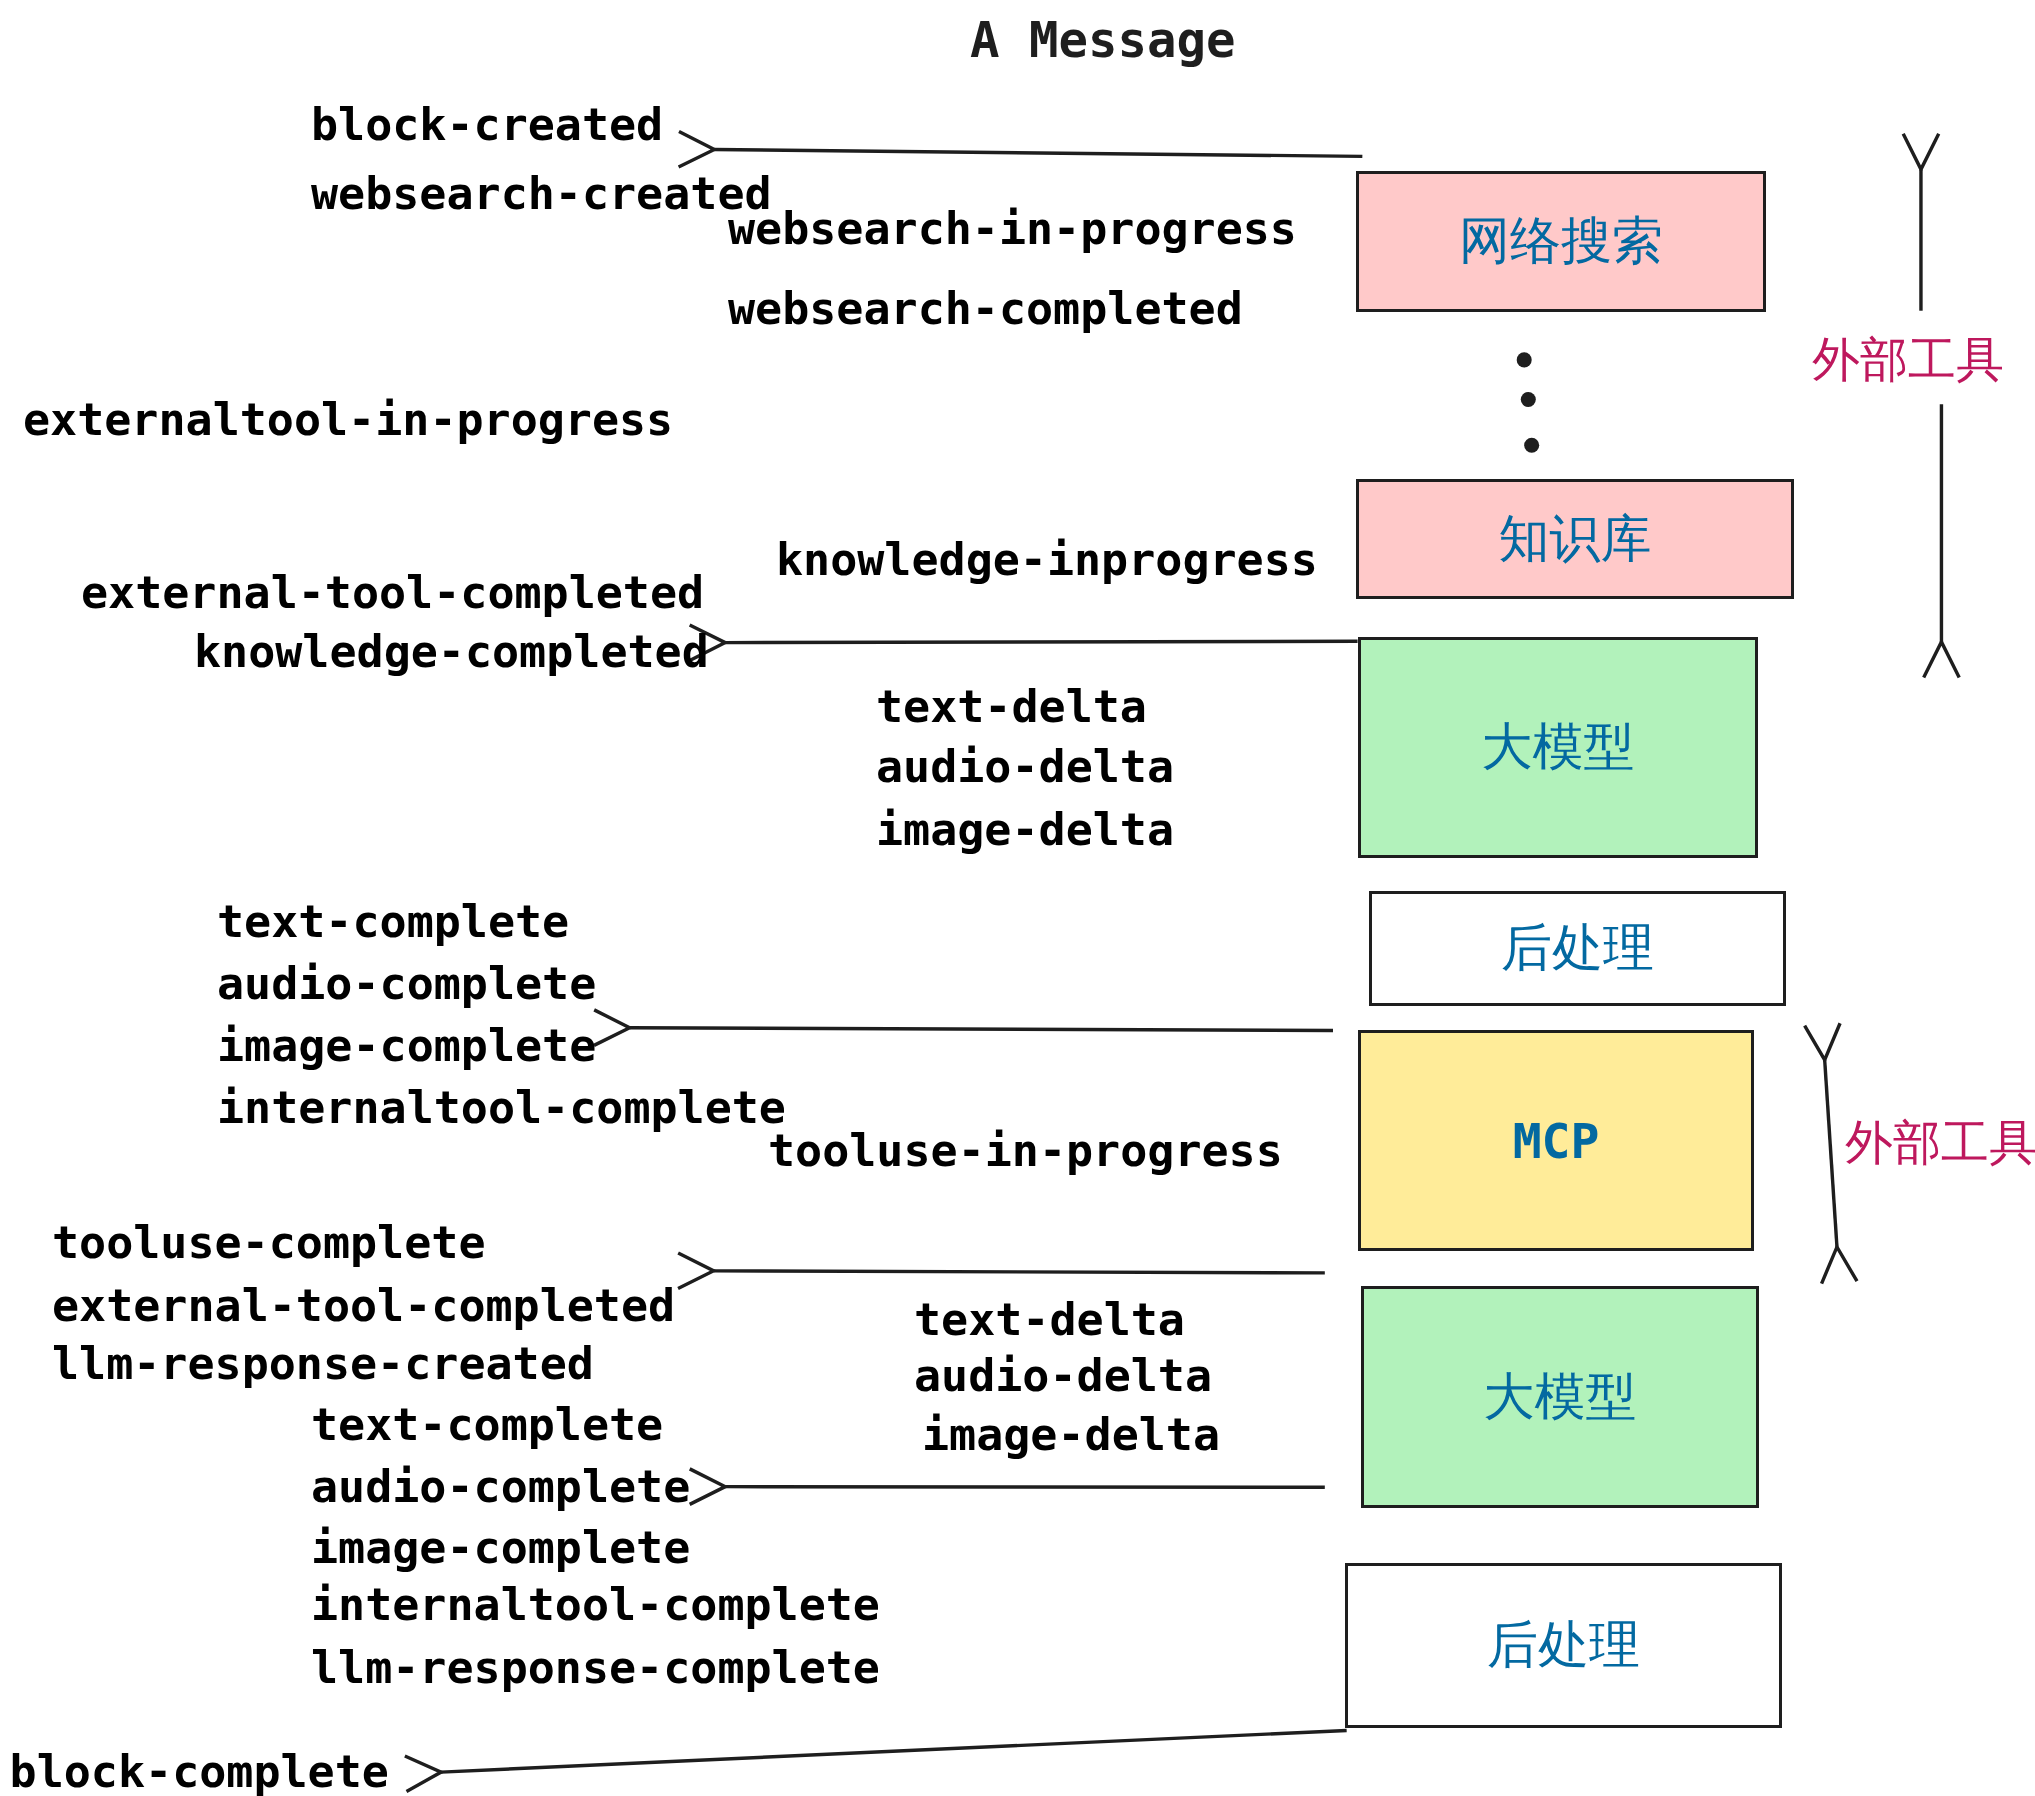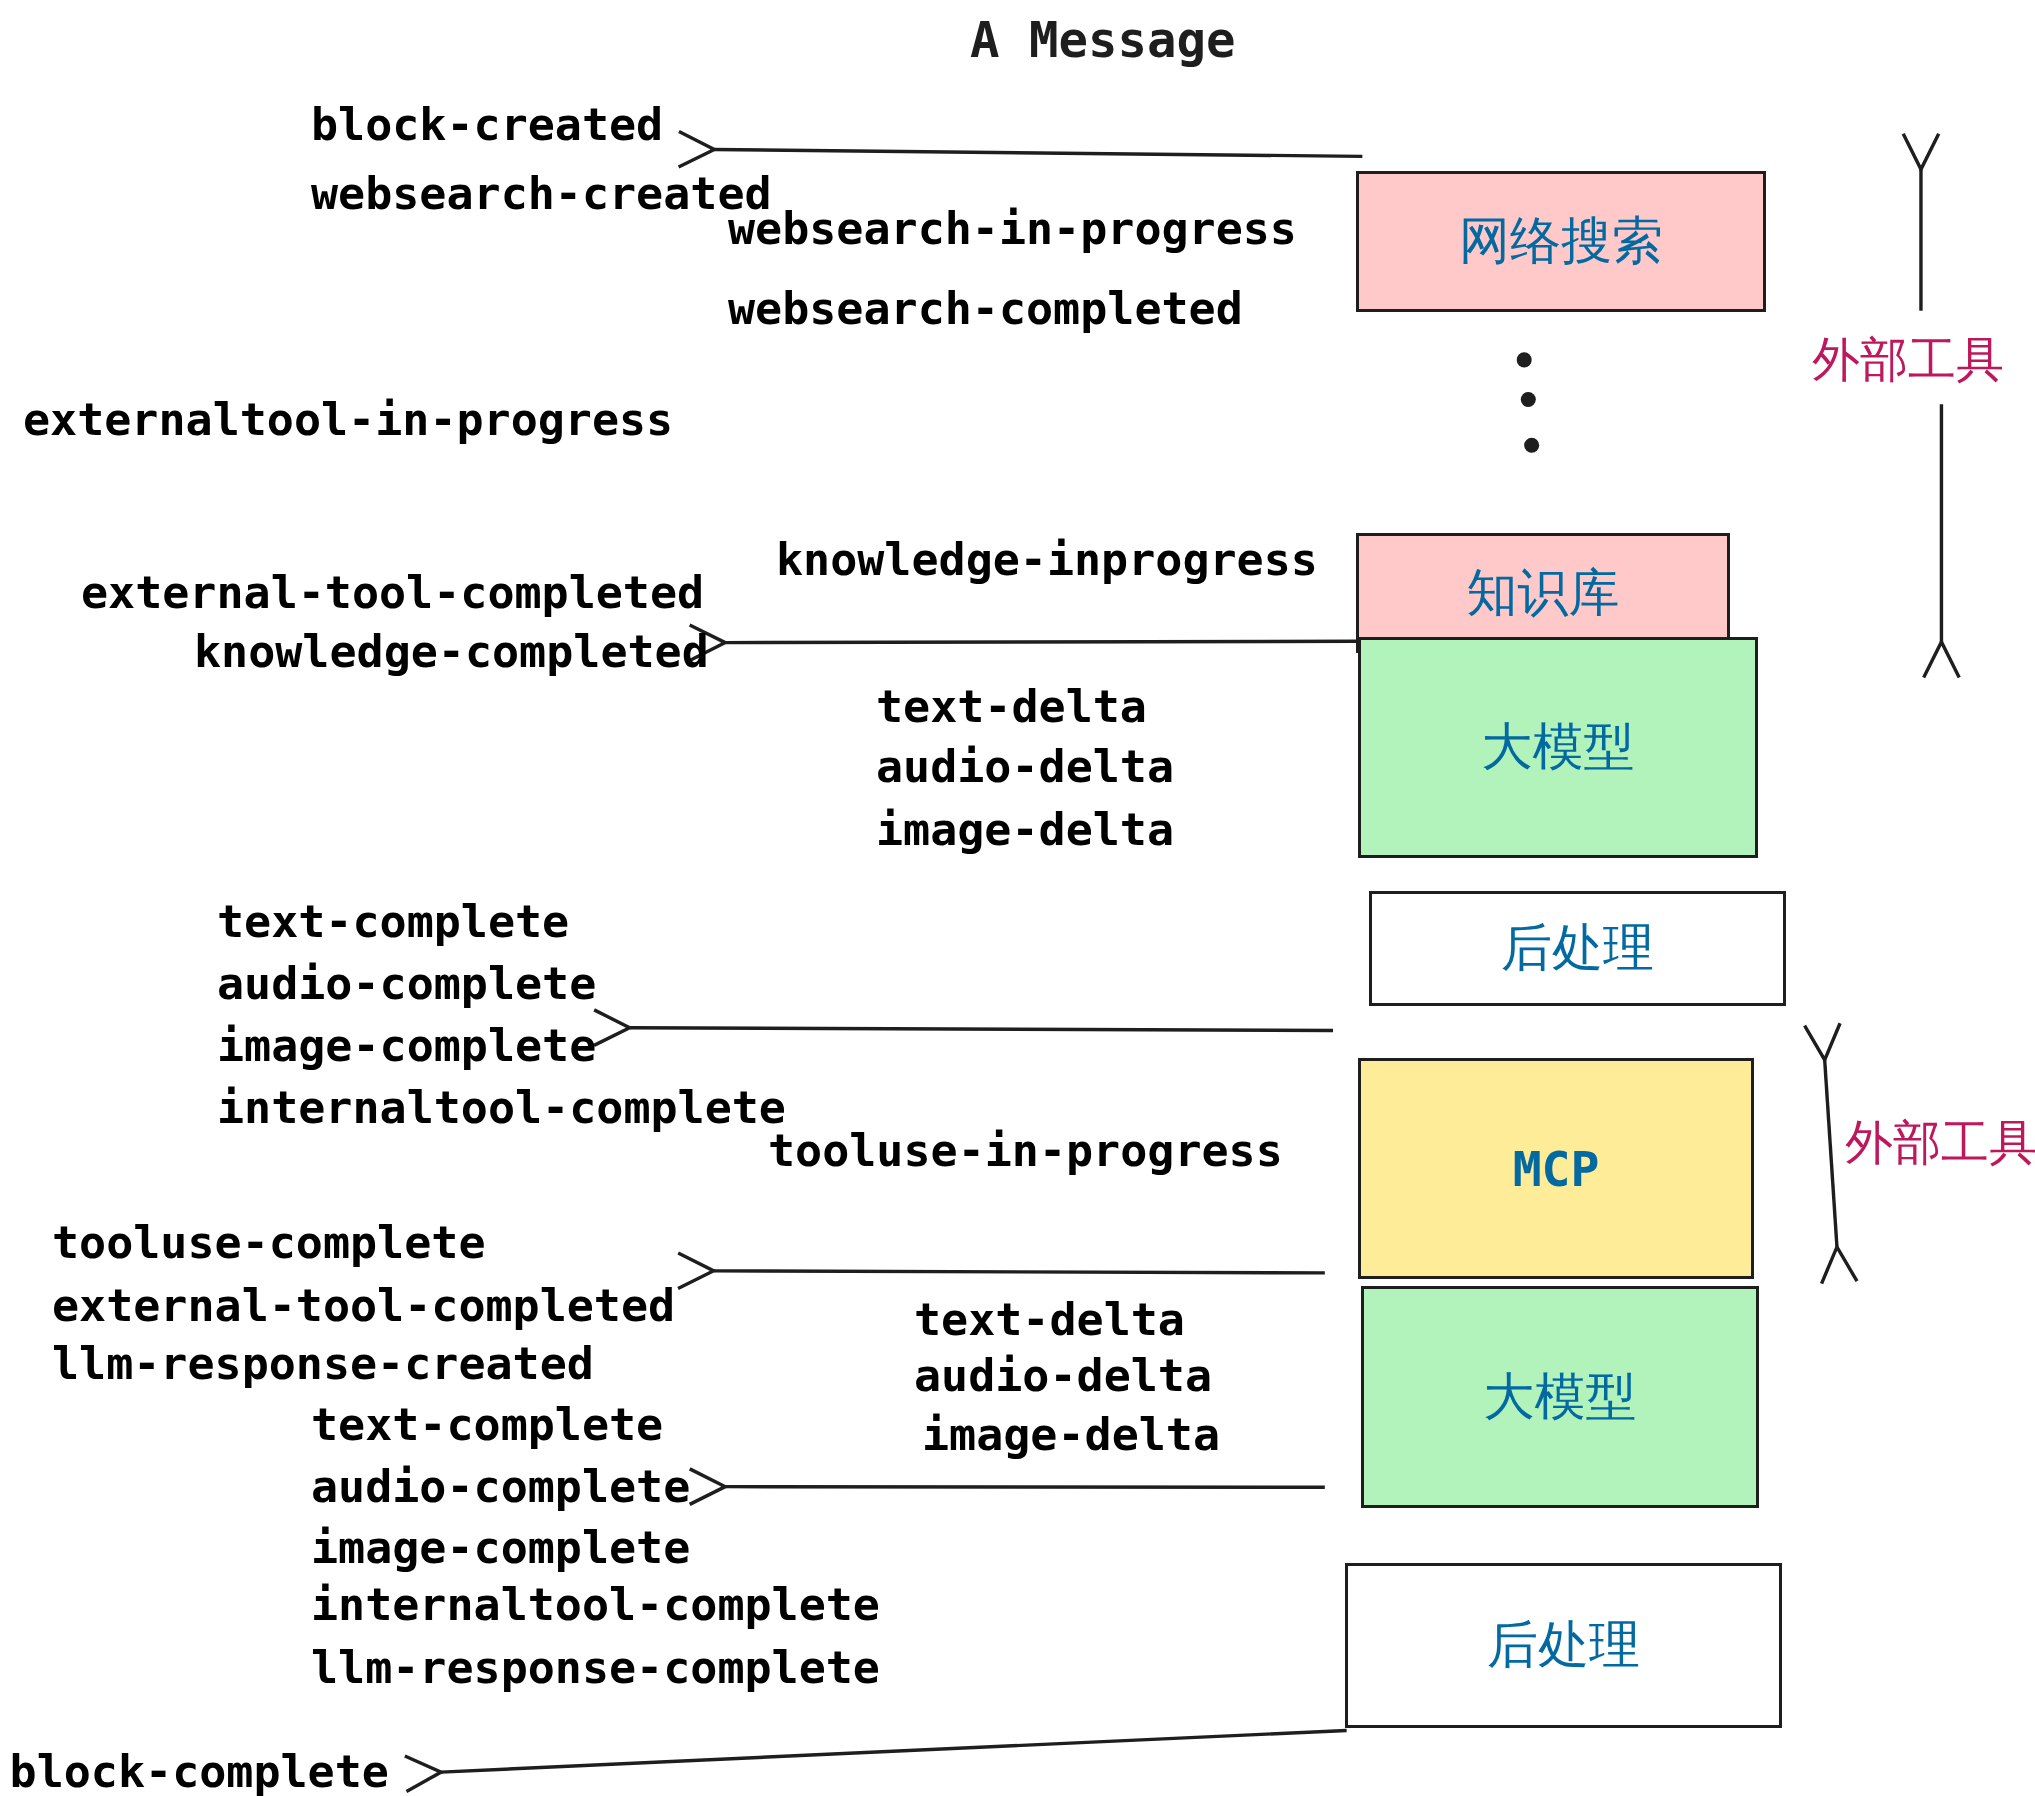--- a/index.html
+++ b/index.html
@@ -14,23 +14,23 @@
   .title{
     position:absolute;left:970px;top:12.3px;font-size:49px;font-weight:bold;
     color:#1e1e1e;font-family:"DejaVu Sans Mono",monospace;white-space:nowrap;
   }
   .box{
     position:absolute;border:3.4px solid #1e1e1e;display:flex;
     align-items:center;justify-content:center;box-sizing:border-box;
     font-family:"Liberation Sans","DejaVu Sans",sans-serif;
     font-size:51px;color:#0369a1;white-space:nowrap;
   }
-  .box.mono{font-family:"DejaVu Sans Mono",monospace;font-size:48px;font-weight:bold;margin-top:28px;}
+  .box.mono{font-family:"DejaVu Sans Mono",monospace;font-size:48px;font-weight:bold;}
   .box-websearch{left:1356px;top:171px;width:410px;height:141px;}
-  .box-knowledge{left:1356px;top:533px;width:374px;height:120px;}
+  .box-knowledge{left:1356px;top:479px;width:438px;height:120px;}
   .box-llm1{left:1358px;top:637px;width:400px;height:221px;}
   .box-post1{left:1369px;top:891px;width:417px;height:115px;}
   .box-mcp{left:1358px;top:1030px;width:396px;height:221px;}
   .box-llm2{left:1361px;top:1286px;width:398px;height:222px;}
   .box-post2{left:1345px;top:1563px;width:437px;height:165px;}
   .anno{
     position:absolute;font-family:"Liberation Sans","DejaVu Sans",sans-serif;
     font-size:48px;color:#be185d;white-space:nowrap;
   }
   .anno-top{left:1812px;top:328px;}

